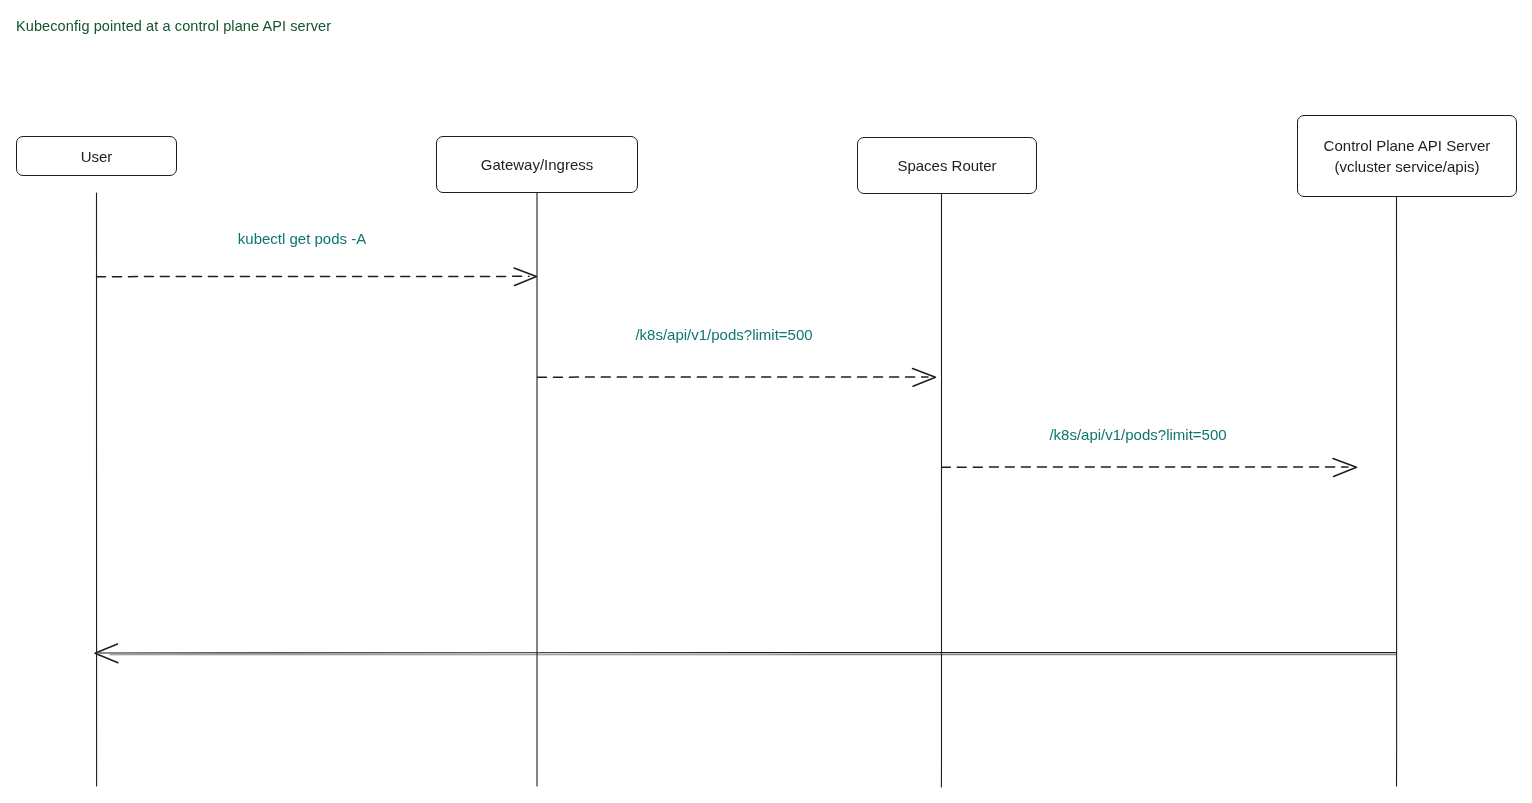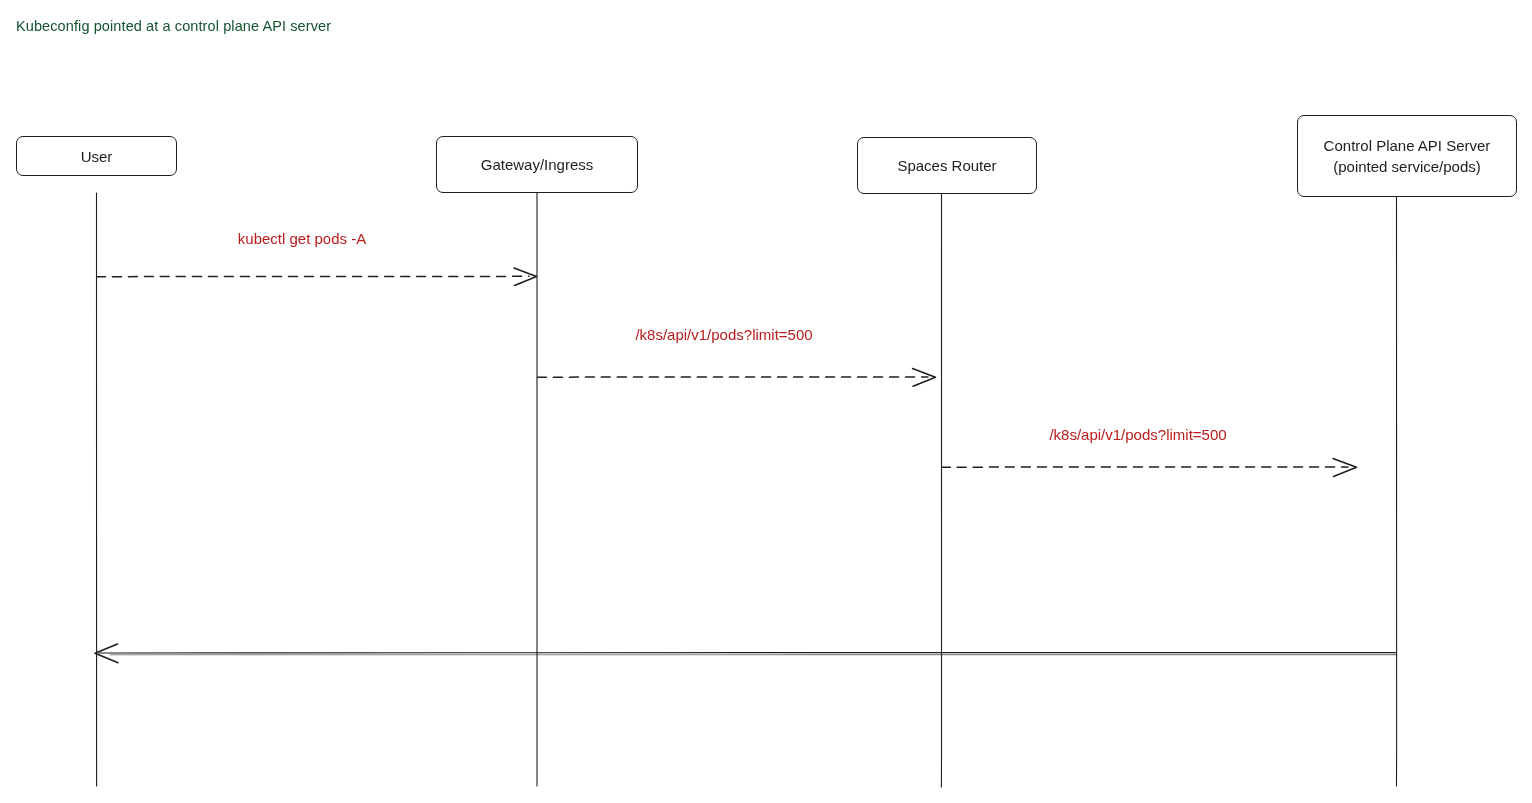--- a/index.html
+++ b/index.html
@@ -62,21 +62,21 @@
   #actor-user     { left: 16px;   top: 136px; width: 161px; height: 40px; }
   #actor-gateway  { left: 436px;  top: 136px; width: 202px; height: 57px; }
   #actor-spaces   { left: 857px;  top: 137px; width: 180px; height: 57px; }
   #actor-control  { left: 1297px; top: 115px; width: 220px; height: 82px; }
 
   .msg-label {
     position: absolute;
     font-size: 15px;
     white-space: nowrap;
     transform: translateX(-50%);
-    color: #b91c1c;
+    color: #0f766e;
   }
   #msg1-label { left: 302px;  top: 230px; }
   #msg2-label { left: 724px;  top: 326px; }
   #msg3-label { left: 1138px; top: 426px; }
 </style>
 </head>
 <body>
 
 <div class="canvas">
 
@@ -110,20 +110,20 @@
   <div class="actor" id="actor-gateway">
     <span>Gateway/Ingress</span>
   </div>
 
   <div class="actor" id="actor-spaces">
     <span>Spaces Router</span>
   </div>
 
   <div class="actor" id="actor-control">
     <span>Control Plane API Server</span>
-    <span>(pointed service/pods)</span>
+    <span>(vcluster service/apis)</span>
   </div>
 
   <div class="msg-label" id="msg1-label">kubectl get pods -A</div>
   <div class="msg-label" id="msg2-label">/k8s/api/v1/pods?limit=500</div>
   <div class="msg-label" id="msg3-label">/k8s/api/v1/pods?limit=500</div>
 
 </div>
 
 </body></html>

